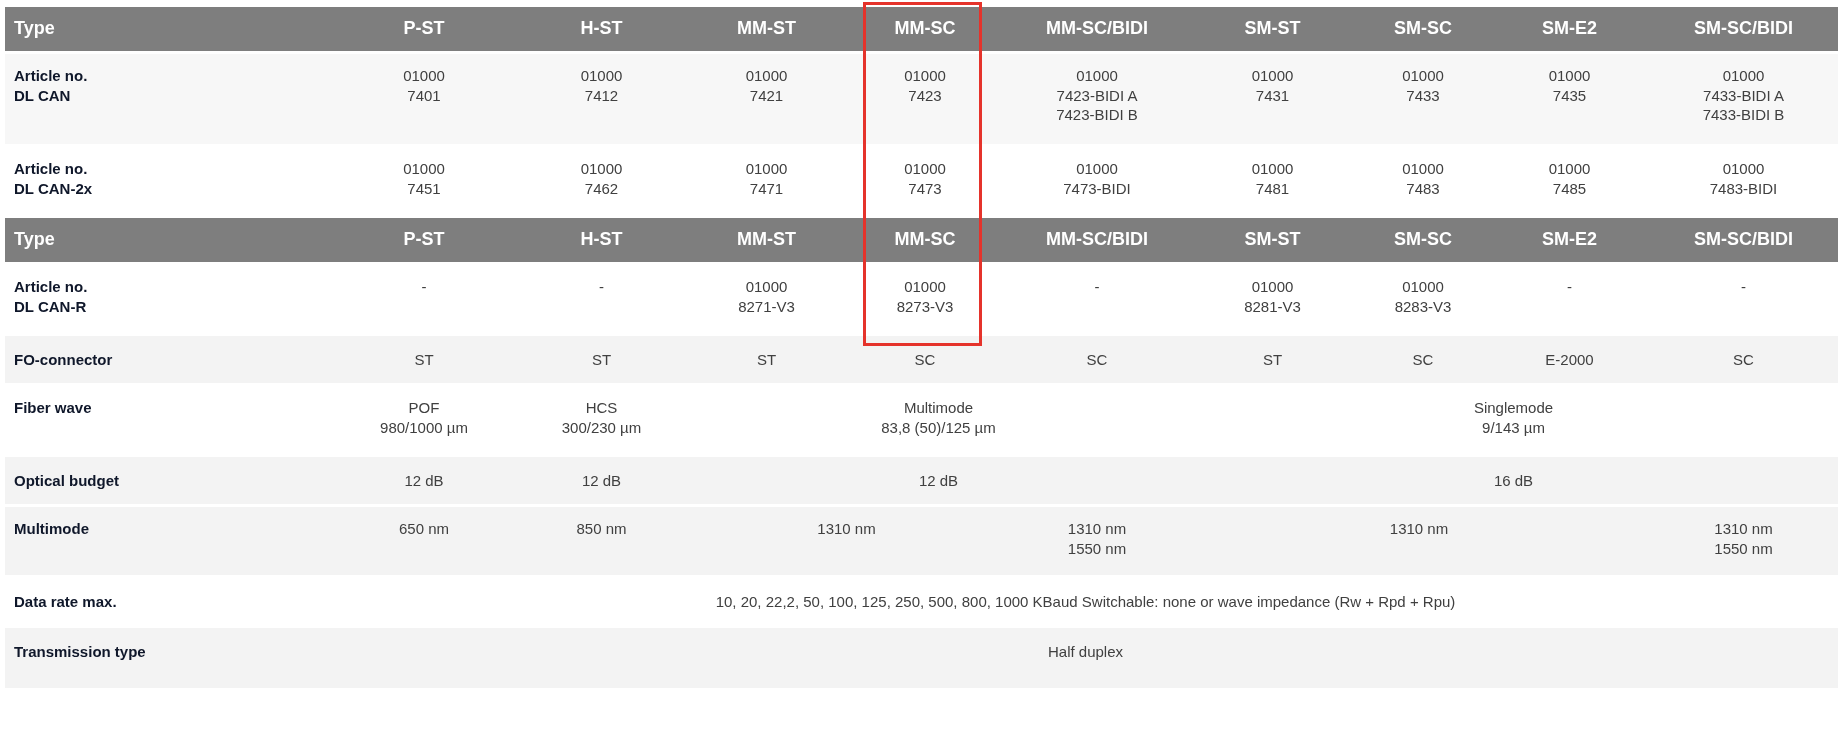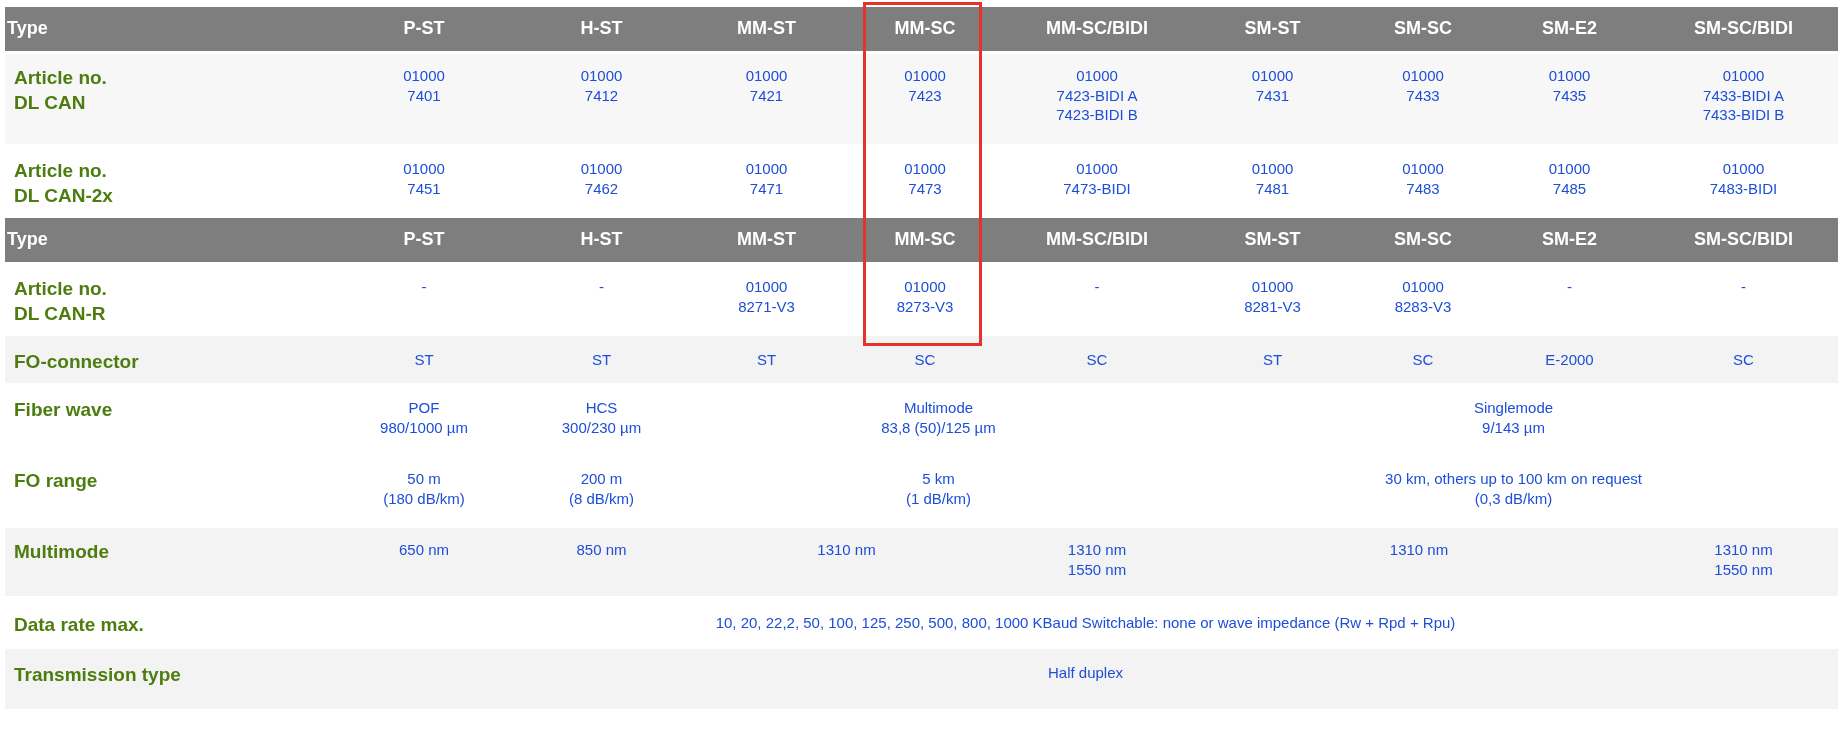--- a/index.html
+++ b/index.html
@@ -9,27 +9,27 @@
   }
   table.spec{
     position:absolute;left:5px;top:4px;width:1833px;
     border-collapse:separate;border-spacing:0 3px;table-layout:fixed;
   }
   td,th{padding:0;margin:0;vertical-align:top;}
   tr.hdr td{
     background:#7e7e7e;color:#ffffff;font-weight:bold;font-size:18px;
     height:44px;padding-top:11px;text-align:center;box-sizing:border-box;
   }
-  tr.hdr td.typecell{text-align:left;padding-left:2px;}
+  tr.hdr td.typecell{text-align:left;padding-left:9px;}
   td.lbl{
     text-align:left;padding-left:9px;padding-top:12px;font-weight:bold;
-    color:#4d7c0f;font-size:19px;line-height:1.3;white-space:pre-line;box-sizing:border-box;
+    color:#0f172a;font-size:15px;line-height:1.3;white-space:pre-line;box-sizing:border-box;
   }
   td.val{
-    text-align:center;color:#1d4ed8;font-size:15px;line-height:1.3;
+    text-align:center;color:#404040;font-size:15px;line-height:1.3;
     padding-top:12px;white-space:pre-line;box-sizing:border-box;
   }
   tr.shade td{background:#f7f7f7;}
   tr.shade2 td{background:#f3f3f3;}
   tr.white td{background:#ffffff;}
   tr.r-dlcan td{height:90px;}
   tr.r-dlcan2x td{height:68px;}
   tr.r-dlcanr td{height:68px;}
   tr.r-foconn td{height:47px;padding-top:14px;}
   tr.r-fiber td{height:68px;}
@@ -172,32 +172,28 @@
       <td class="val">POF
 980/1000 µm</td>
       <td class="val">HCS
 300/230 µm</td>
       <td class="val" colspan="3">Multimode
 83,8 (50)/125 µm</td>
       <td class="val" colspan="4">Singlemode
 9/143 µm</td>
     </tr>
 
-
-    <tr class="white r-forange">
-      <td class="lbl">FO range</td>
-      <td class="val">50 m
-(180 dB/km)</td>
-      <td class="val">200 m
-(8 dB/km)</td>
-      <td class="val" colspan="3">5 km
-(1 dB/km)</td>
-      <td class="val" colspan="4">30 km, others up to 100 km on request
-(0,3 dB/km)</td>
-    </tr>
+    <tr class="shade2 r-optical">
+      <td class="lbl">Optical budget</td>
+      <td class="val">12 dB</td>
+      <td class="val">12 dB</td>
+      <td class="val" colspan="3">12 dB</td>
+      <td class="val" colspan="4">16 dB</td>
+    </tr>
+
 
     <tr class="shade2 r-wave">
       <td class="lbl">Multimode</td>
       <td class="val">650 nm</td>
       <td class="val">850 nm</td>
       <td class="val" colspan="2">1310 nm</td>
       <td class="val">1310 nm
 1550 nm</td>
       <td class="val" colspan="3">1310 nm</td>
       <td class="val">1310 nm

